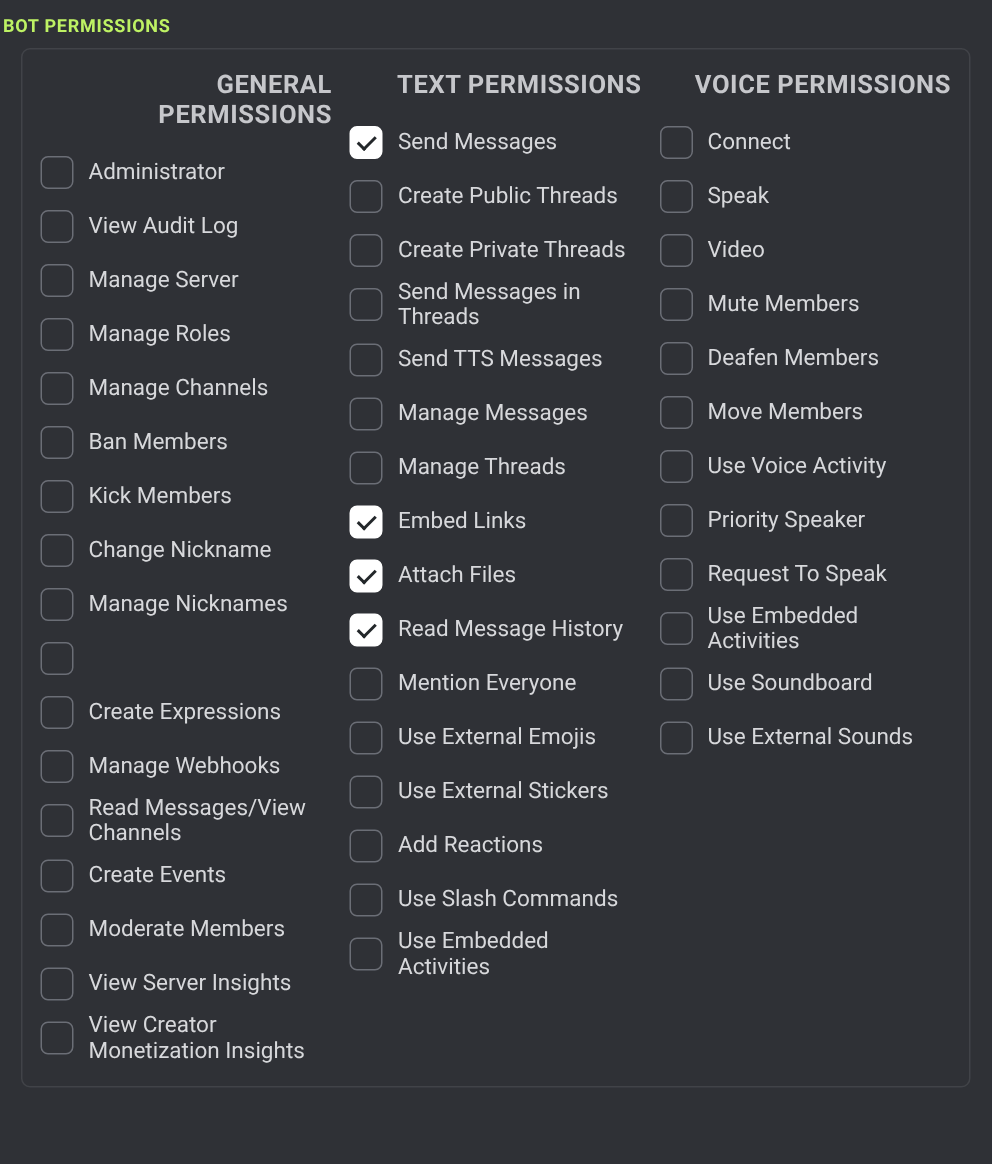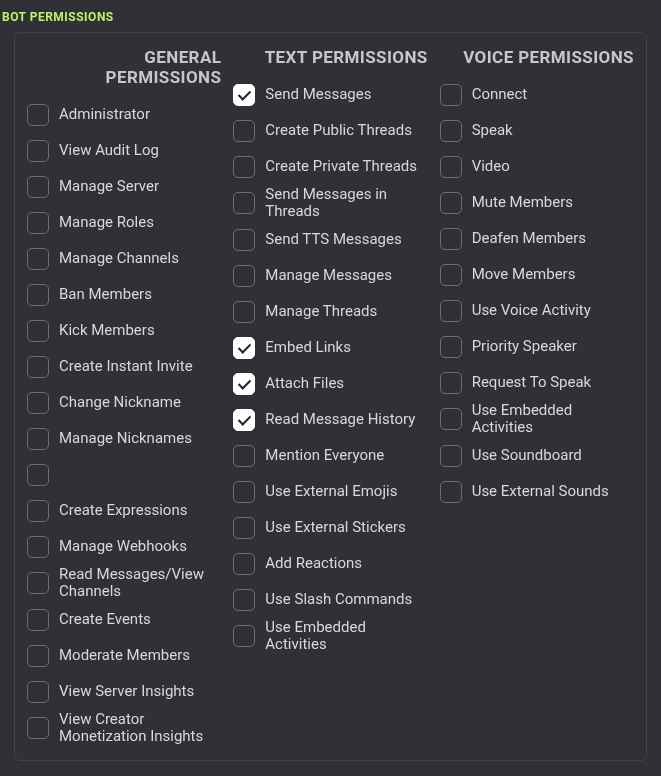--- a/index.html
+++ b/index.html
@@ -112,24 +112,20 @@
         <div class="perm">
           <div class="cb"></div>
           <div class="perm-label">Ban Members</div>
         </div>
         <div class="perm">
           <div class="cb"></div>
           <div class="perm-label">Kick Members</div>
         </div>
         <div class="perm">
           <div class="cb"></div>
-          <div class="perm-label">Create Instant Invite</div>
-        </div>
-        <div class="perm">
-          <div class="cb"></div>
           <div class="perm-label">Change Nickname</div>
         </div>
         <div class="perm">
           <div class="cb"></div>
           <div class="perm-label">Manage Nicknames</div>
         </div>
         <div class="perm">
           <div class="cb"></div>
         </div>
         <div class="perm">

